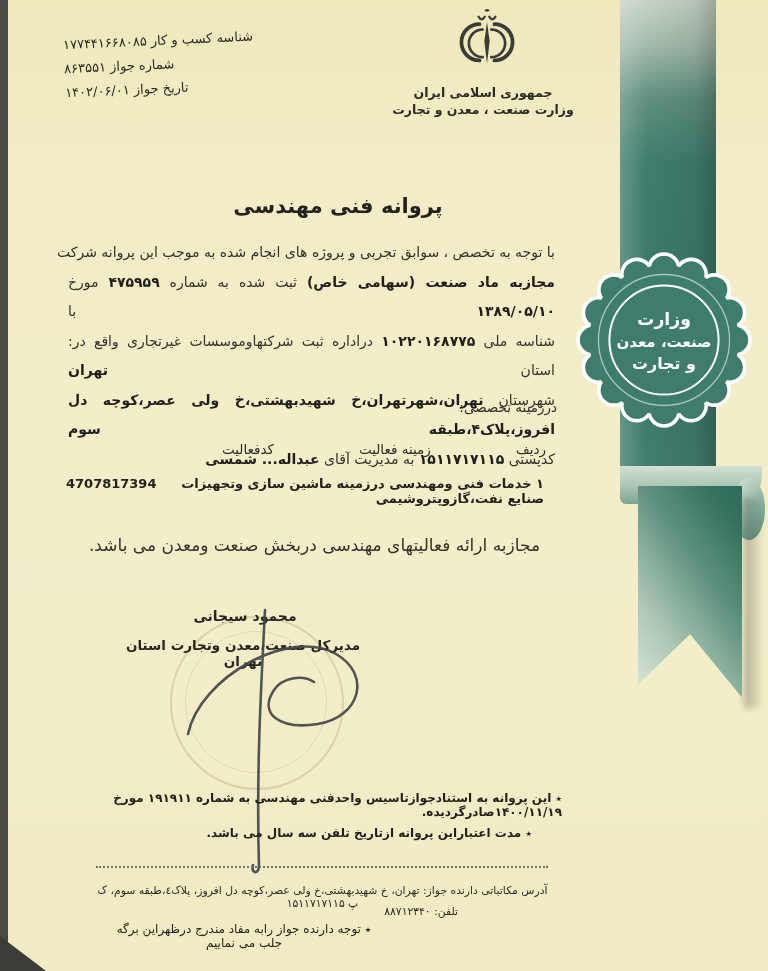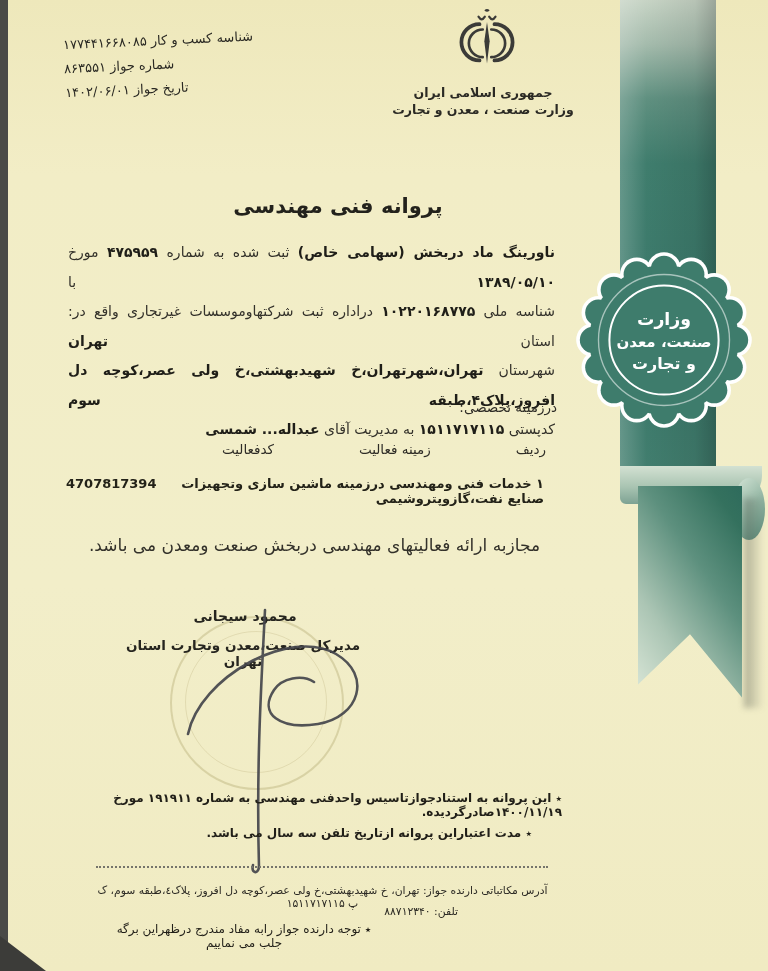--- a/index.html
+++ b/index.html
@@ -147,22 +147,23 @@
     <path d="M55 4 Q60 -1 65 4 Q60 10 55 4" fill="#3b3b38"></path>
   </svg>
   <div class="abs ministry-text">
     <div>جمهوری اسلامی ایران</div>
     <div>وزارت صنعت ، معدن و تجارت</div>
   </div>
 
   <div class="abs title">پروانه فنی مهندسی</div>
 
   <div class="abs para">
+    <div class="pline" style="text-align:right;">با توجه به تخصص ، سوابق تجربی و پروژه های انجام شده به موجب این پروانه شرکت</div>
     <div class="pline just">
-      <b>ناورینگ ماد دربخش (سهامی خاص)</b>
+      <b>مجازبه ماد صنعت (سهامی خاص)</b>
       <span>ثبت شده به شماره</span>
       <b>۴۷۵۹۵۹</b>
       <span>مورخ</span>
       <b>۱۳۸۹/۰۵/۱۰</b>
       <span>با</span>
     </div>
     <div class="pline just">
       <span>شناسه ملی</span>
       <b>۱۰۲۲۰۱۶۸۷۷۵</b>
       <span>دراداره ثبت شرکتهاوموسسات غیرتجاری واقع در: استان</span>

